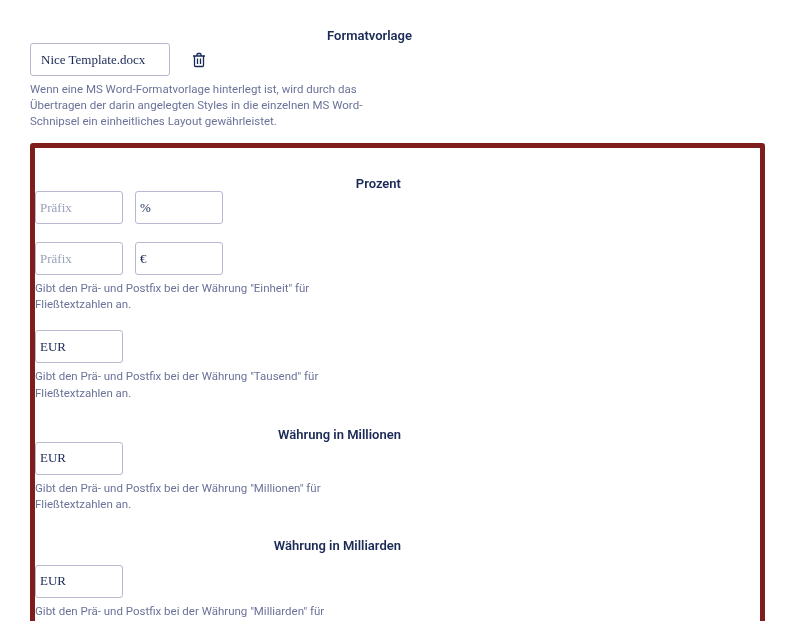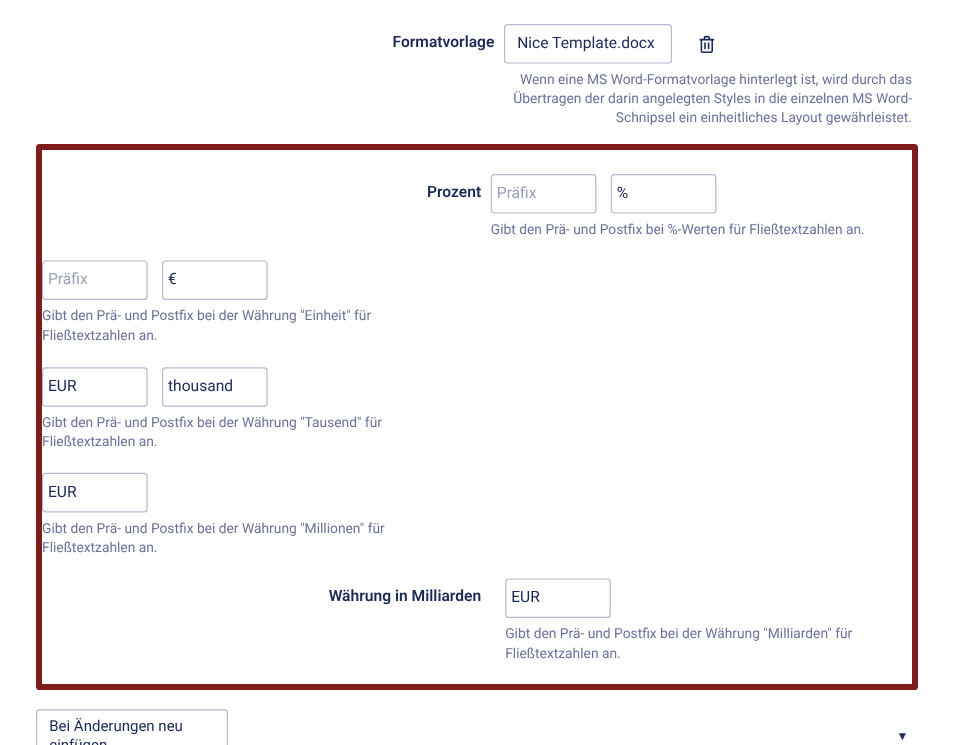--- a/index.html
+++ b/index.html
@@ -11,40 +11,42 @@
       font-family: -apple-system, BlinkMacSystemFont, "Segoe UI", Roboto, Arial, sans-serif;
       font-size: 13px;
       color: #1a2956;
       background: #ffffff;
       padding: 20px 30px;
     }
     .form-row {
       display: flex;
       align-items: flex-start;
       margin-bottom: 8px;
+      flex-direction: column;
     }
     .label-col {
       width: 390px;
       text-align: right;
       padding-right: 8px;
       padding-top: 8px;
       font-weight: 600;
       color: #1a2956;
       font-size: 13px;
       flex-shrink: 0;
     }
     .input-col {
       flex: 1;
       display: flex;
       flex-direction: column;
     }
     .input-pair {
       display: flex;
       gap: 12px;
       align-items: center;
+      font-family: Liberation Serif, serif;
     }
     .text-input {
       border: 1px solid #b8b8d0;
       border-radius: 3px;
       padding: 7px 4px;
       font-size: 13px;
       color: #1a2956;
       width: 88px;
       height: 33px;
       font-family: inherit;
@@ -117,21 +119,20 @@
       position: absolute;
       right: 8px;
       top: 50%;
       transform: translateY(-50%);
       pointer-events: none;
       font-size: 10px;
       color: #1a2956;
     }
     .top-section .help-text {
       max-width: 340px;
-      text-align: right;
     }
   </style>
 </head>
 <body>
 
 <div class="form-row top-section">
   <div class="label-col">Formatvorlage</div>
   <div class="input-col">
     <div class="input-pair">
       <div class="file-display">Nice Template.docx</div>
@@ -149,45 +150,44 @@
 
 <div class="fieldset-box">
 
   <div class="form-row">
     <div class="label-col">Prozent</div>
     <div class="input-col">
       <div class="input-pair">
         <input type="text" class="text-input" placeholder="Präfix" style="">
         <input type="text" class="text-input" value="%" style="">
       </div>
-      <div class="help-text">Gibt den Prä- und Postfix bei %-Werten für Fließtextzahlen an.</div>
     </div>
   </div>
 
   <div class="form-row">
     <div class="input-col">
       <div class="input-pair">
         <input type="text" class="text-input" placeholder="Präfix" style="">
         <input type="text" class="text-input" value="€" style="">
       </div>
       <div class="help-text">Gibt den Prä- und Postfix bei der Währung "Einheit" für Fließtextzahlen an.</div>
     </div>
   </div>
 
   <div class="form-row">
     <div class="input-col">
       <div class="input-pair">
         <input type="text" class="text-input" value="EUR" style="">
-        <input type="text" class="text-input" value="thousand" style="">
       </div>
       <div class="help-text">Gibt den Prä- und Postfix bei der Währung "Tausend" für Fließtextzahlen an.</div>
     </div>
   </div>
 
   <div class="form-row">
+    <div class="label-col">Währung in Millionen</div>
     <div class="input-col">
       <div class="input-pair">
         <input type="text" class="text-input" value="EUR" style="">
       </div>
       <div class="help-text">Gibt den Prä- und Postfix bei der Währung "Millionen" für Fließtextzahlen an.</div>
     </div>
   </div>
 
   <div class="form-row">
     <div class="label-col">Währung in Milliarden</div>

